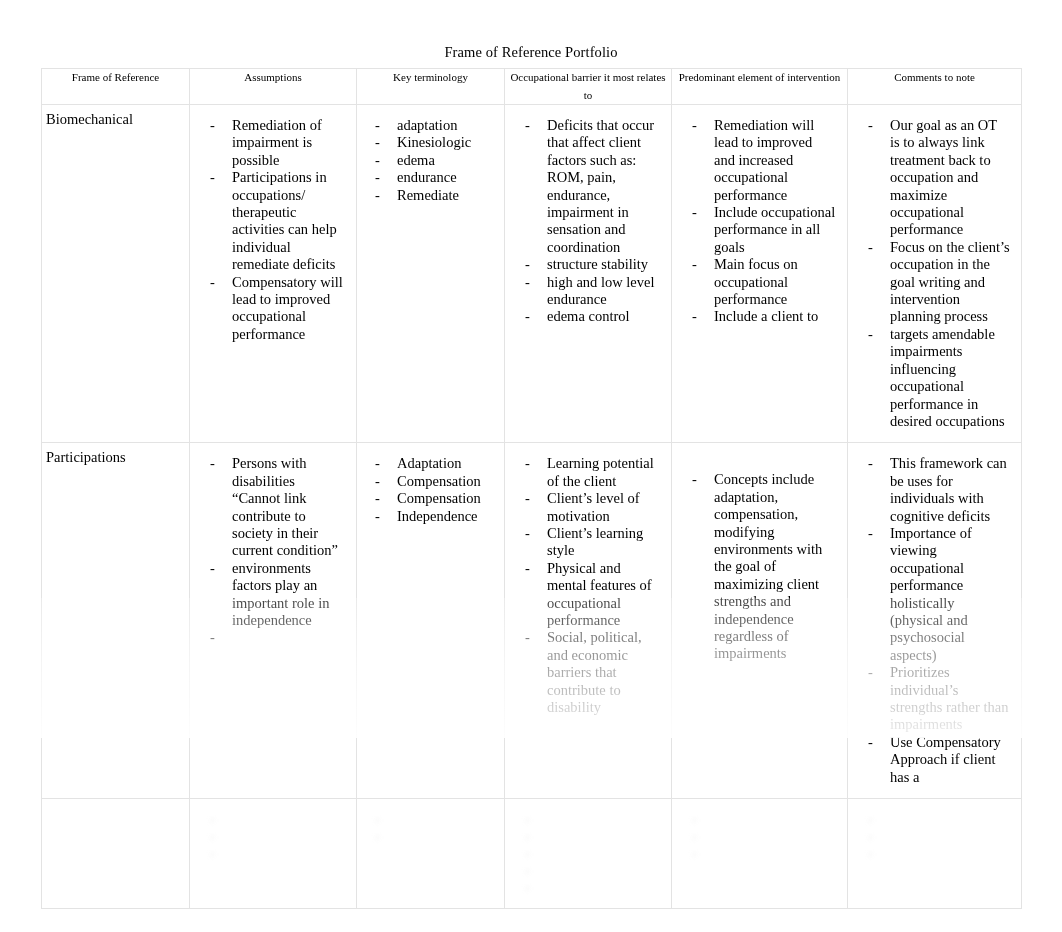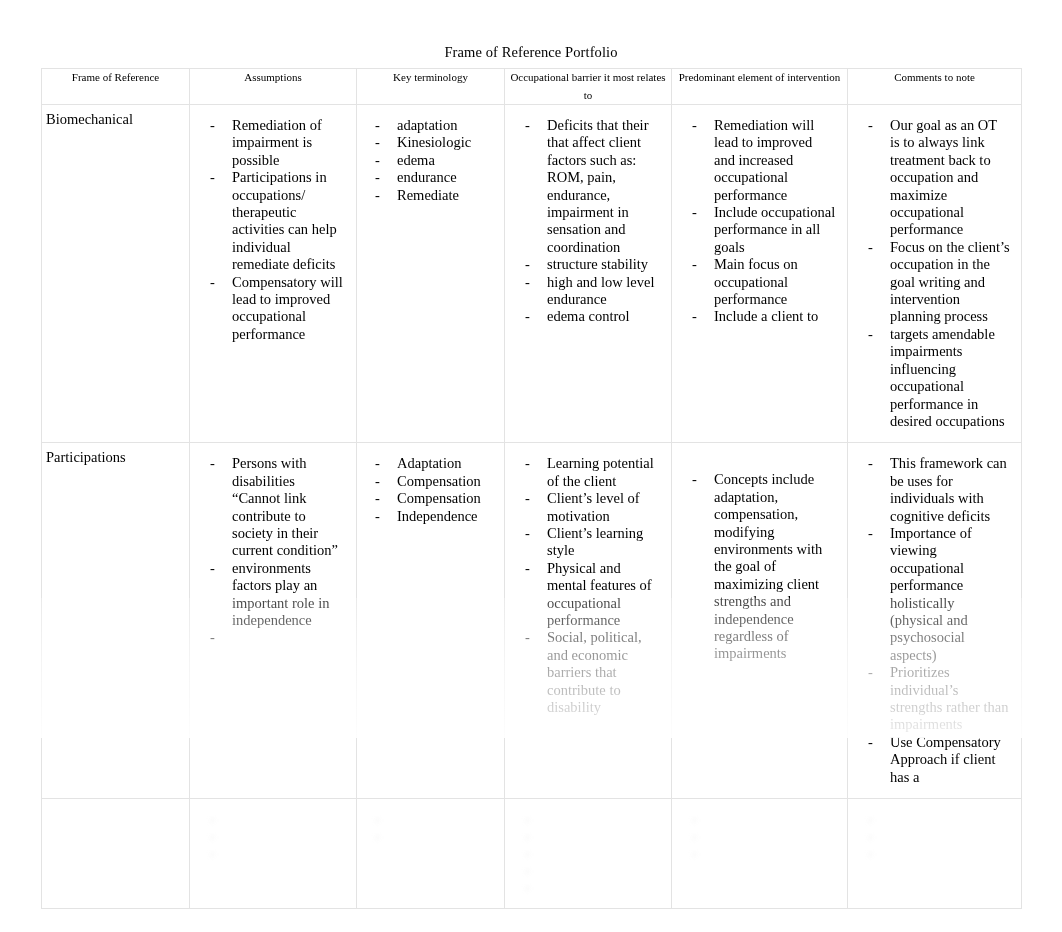--- a/index.html
+++ b/index.html
@@ -176,21 +176,21 @@
             <ul class="bl kt">
               <li>adaptation</li>
               <li>Kinesiologic</li>
               <li>edema</li>
               <li>endurance</li>
               <li>Remediate</li>
             </ul>
           </td>
           <td>
             <ul class="bl">
-              <li>Deficits that their that affect client factors such as:</li>
+              <li>Deficits that occur that affect client factors such as:</li>
               <li class="cont">ROM, pain, endurance, impairment in sensation and coordination</li>
               <li>structure stability</li>
               <li>high and low level endurance</li>
               <li>edema control</li>
             </ul>
           </td>
           <td>
             <ul class="bl">
               <li>Remediation will lead to improved and increased occupational performance</li>
               <li>Include occupational performance in all goals</li>

